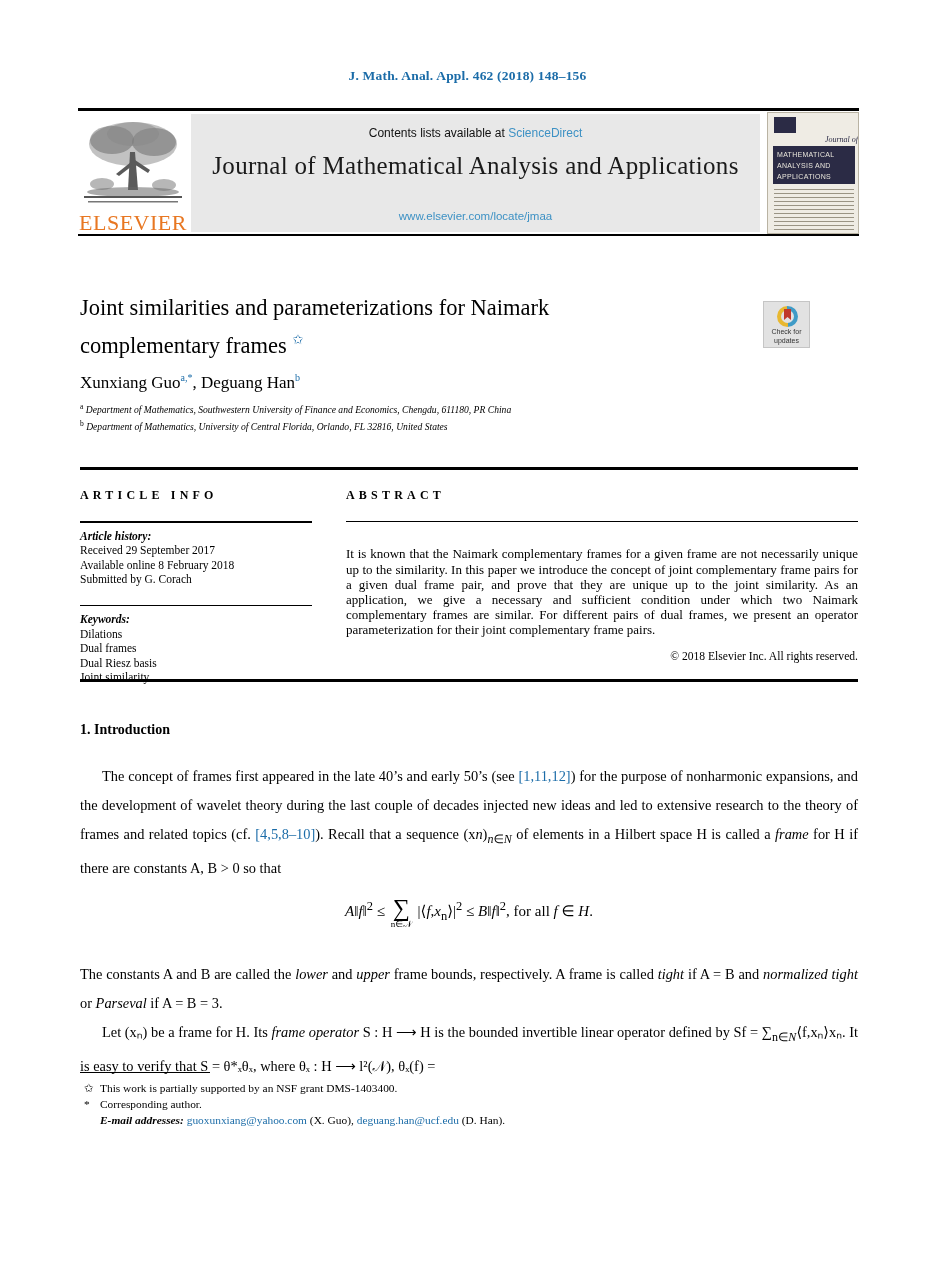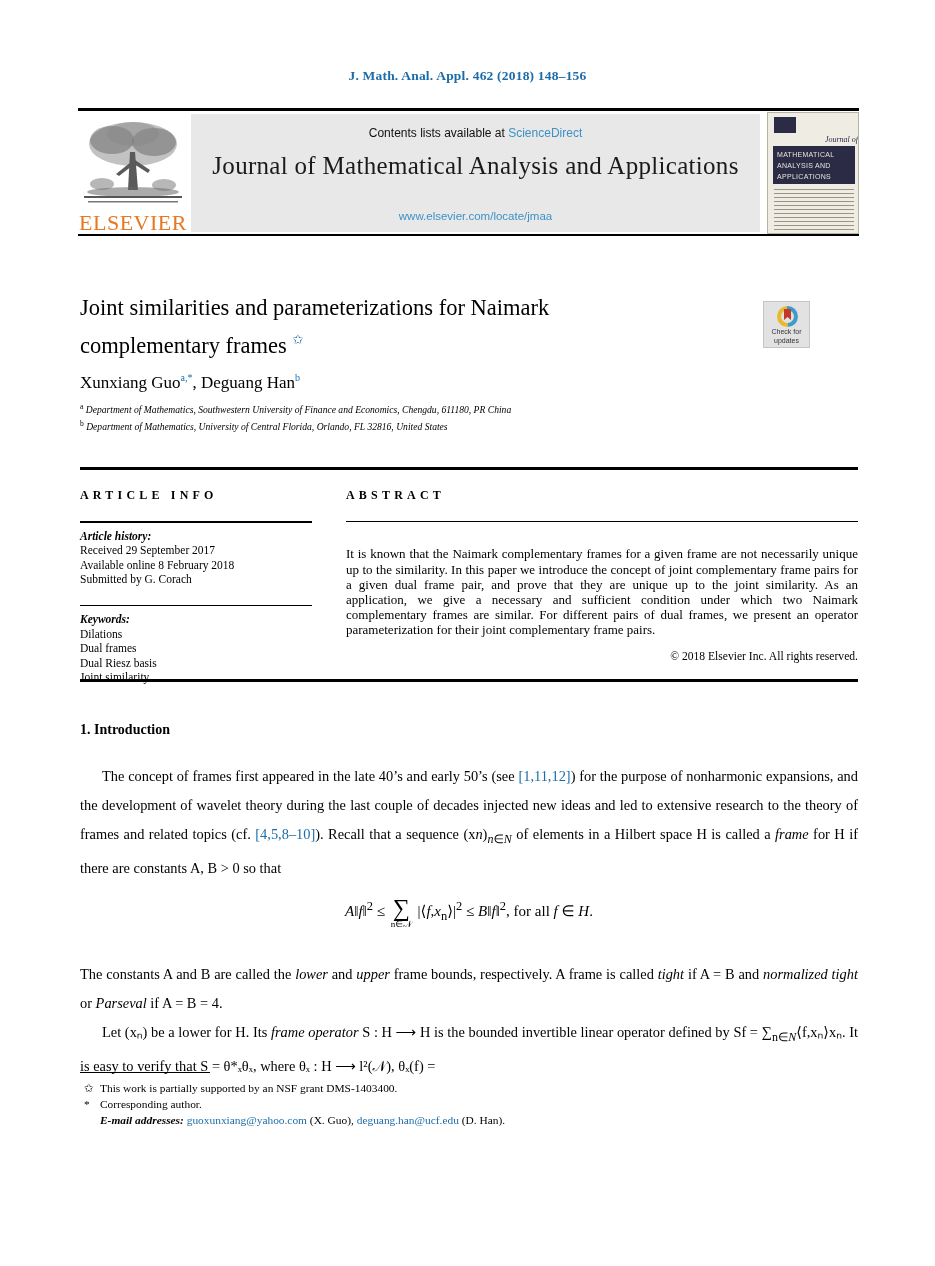--- a/index.html
+++ b/index.html
@@ -544,24 +544,24 @@
     <span class="mi">A</span>‖<span class="mi">f</span>‖<sup>2</sup> ≤
     <span class="sum">
       <span class="big">∑</span>
       <span class="sub">n∈𝒩</span>
     </span>
     |⟨<span class="mi">f</span>,<span class="mi">x</span><sub>n</sub>⟩|<sup>2</sup> ≤ <span class="mi">B</span>‖<span class="mi">f</span>‖<sup>2</sup>, for all <span class="mi">f</span> ∈ <span class="mi">H</span>.
   </div>
 
   <div class="body-text" style="top:960px;">
     <p style="margin:0;">
-      <span>The constants A and B are called the </span><span class="it">lower</span><span> and </span><span class="it">upper</span><span> frame bounds, respectively. A frame is called </span><span class="it">tight</span><span> if A = B and </span><span class="it">normalized tight</span><span> or </span><span class="it">Parseval</span><span> if A = B = 4.</span>
+      <span>The constants A and B are called the </span><span class="it">lower</span><span> and </span><span class="it">upper</span><span> frame bounds, respectively. A frame is called </span><span class="it">tight</span><span> if A = B and </span><span class="it">normalized tight</span><span> or </span><span class="it">Parseval</span><span> if A = B = 3.</span>
     </p>
     <p class="ind" style="margin:0;">
-      <span>Let (xₙ) be a lower for H. Its </span><span class="it">frame operator</span><span> S : H ⟶ H is the bounded invertible linear operator defined by Sf = ∑</span><sub>n∈<span class="mi">N</span></sub><span>⟨f,xₙ⟩xₙ. It is easy to verify that S = θ*ₓθₓ, where θₓ : H ⟶ l²(𝒩), θₓ(f) =</span>
+      <span>Let (xₙ) be a frame for H. Its </span><span class="it">frame operator</span><span> S : H ⟶ H is the bounded invertible linear operator defined by Sf = ∑</span><sub>n∈<span class="mi">N</span></sub><span>⟨f,xₙ⟩xₙ. It is easy to verify that S = θ*ₓθₓ, where θₓ : H ⟶ l²(𝒩), θₓ(f) =</span>
     </p>
   </div>
 
   <div class="fn-rule"></div>
   <div class="footnotes">
     <div class="fnrow">
       <span class="fmark">✩</span>
       <span>This work is partially supported by an NSF grant DMS-1403400.</span>
     </div>
     <div class="fnrow">

